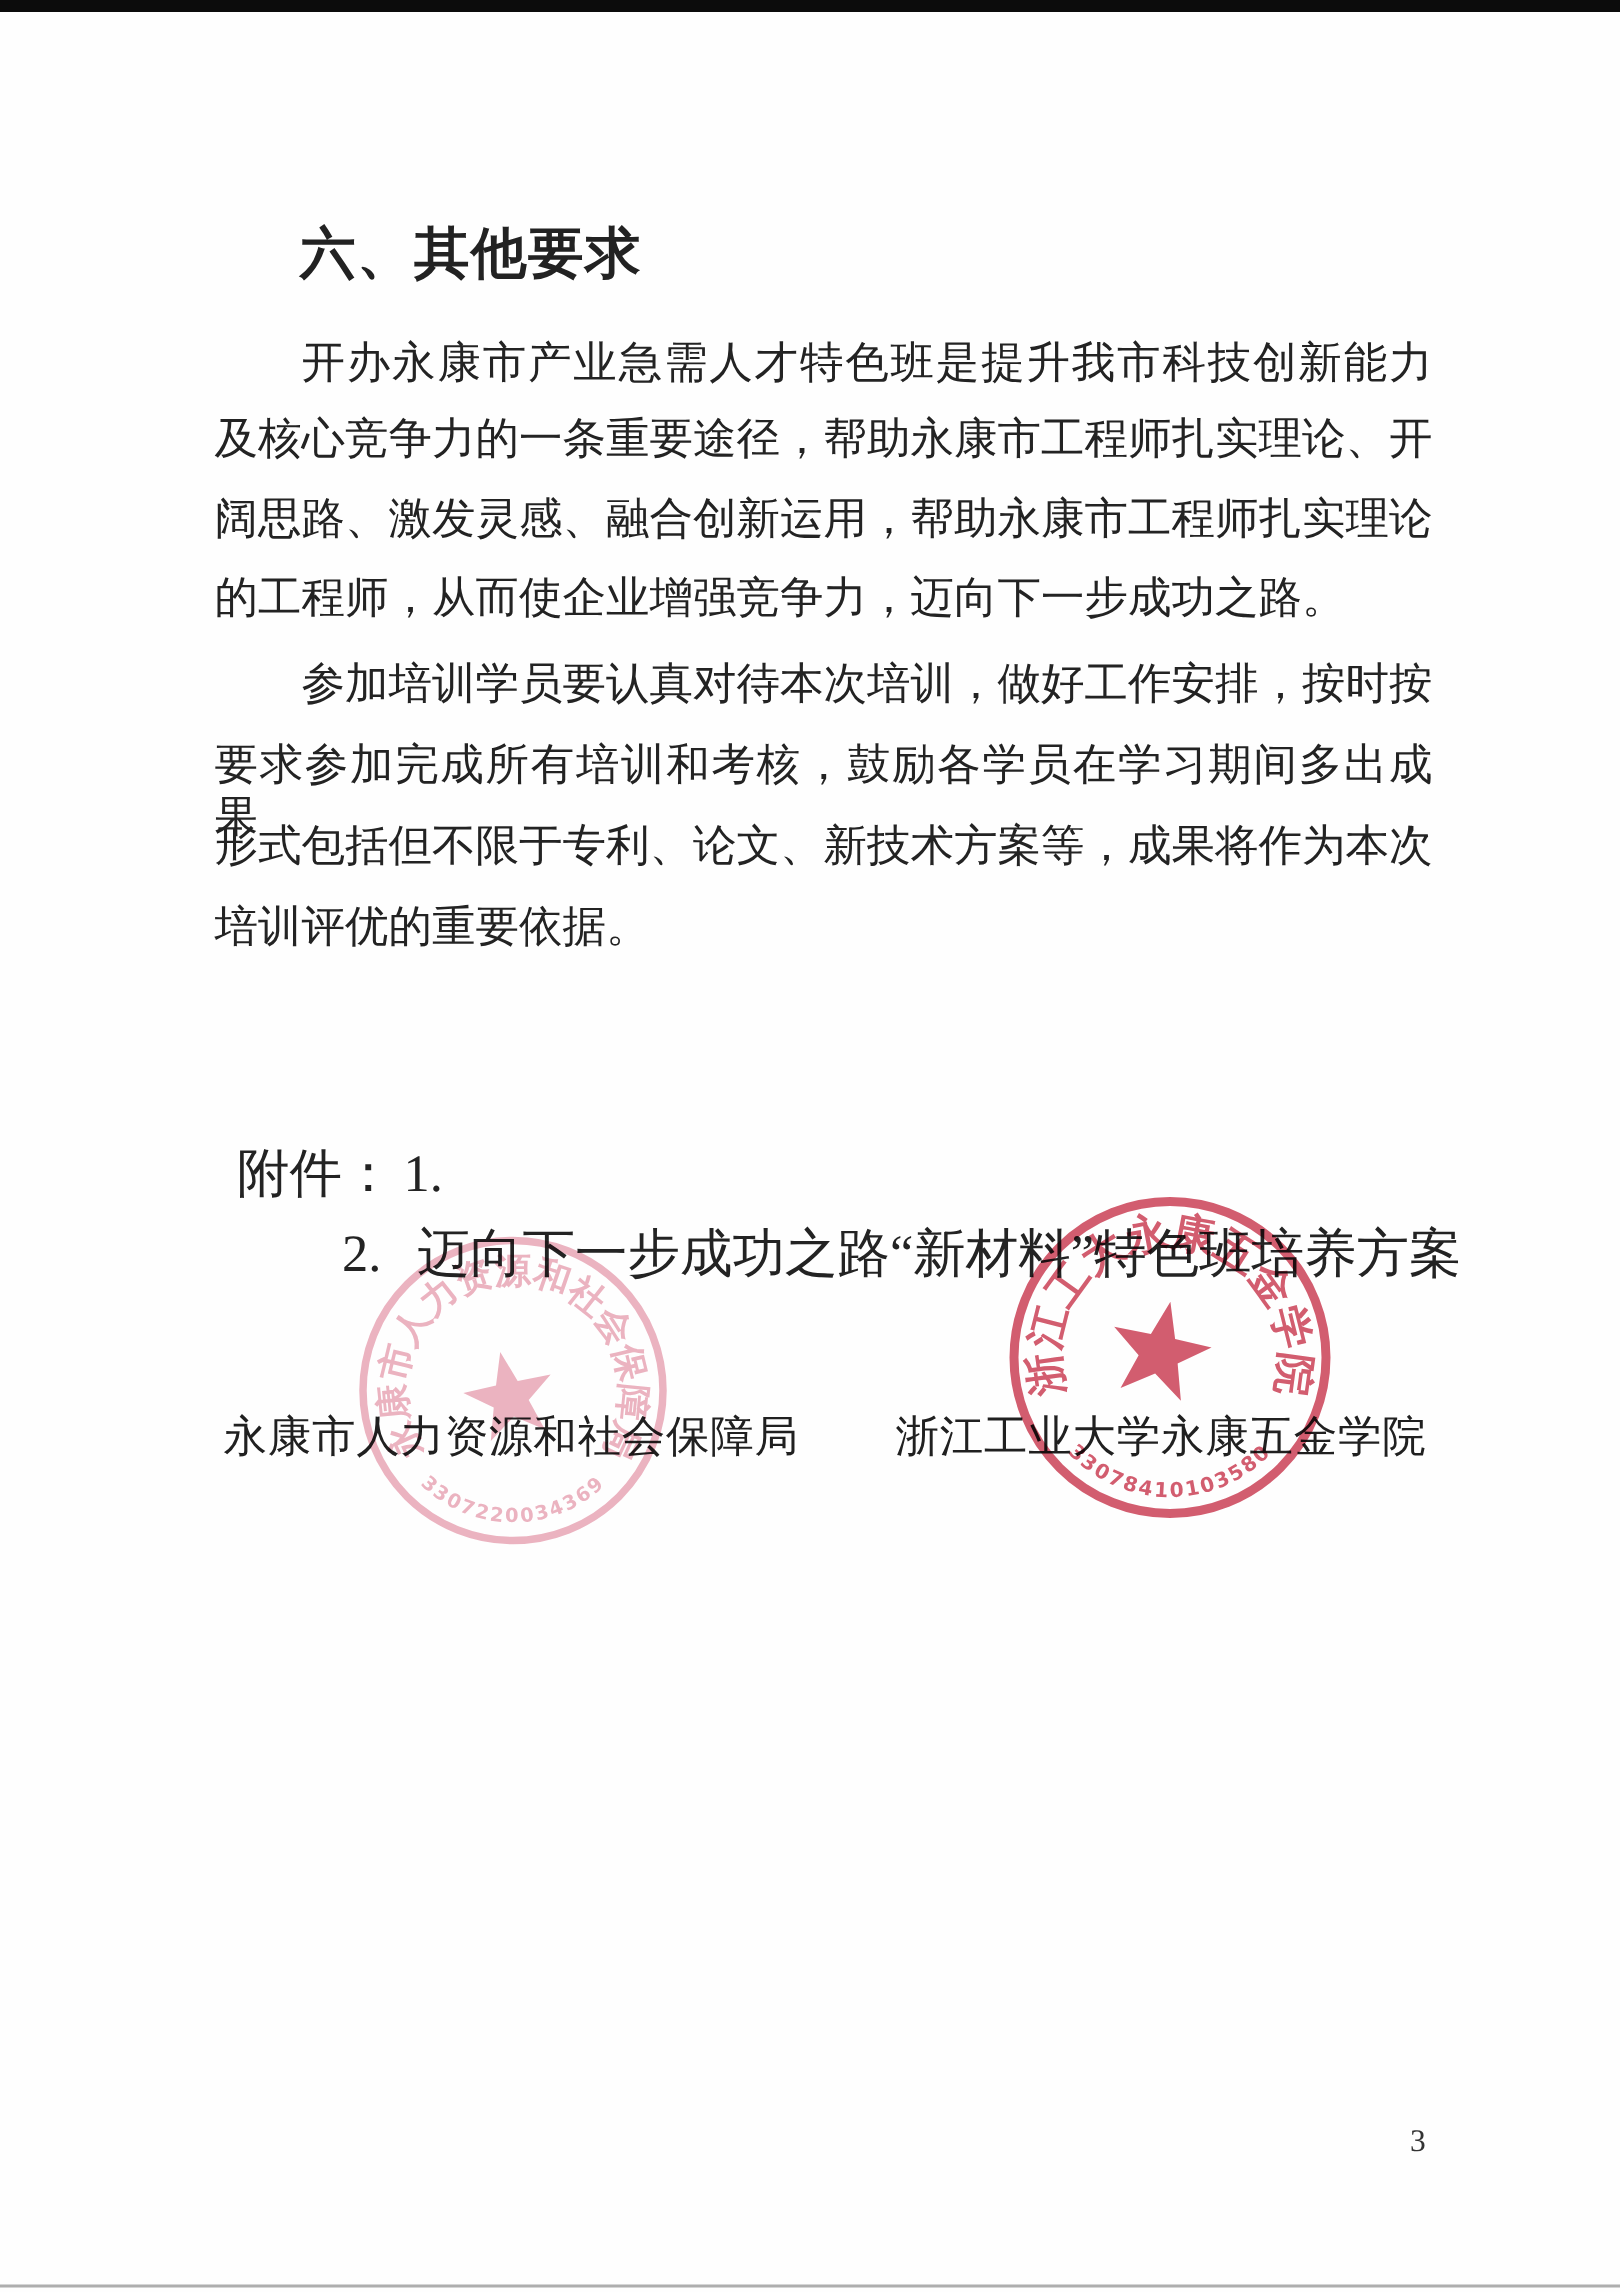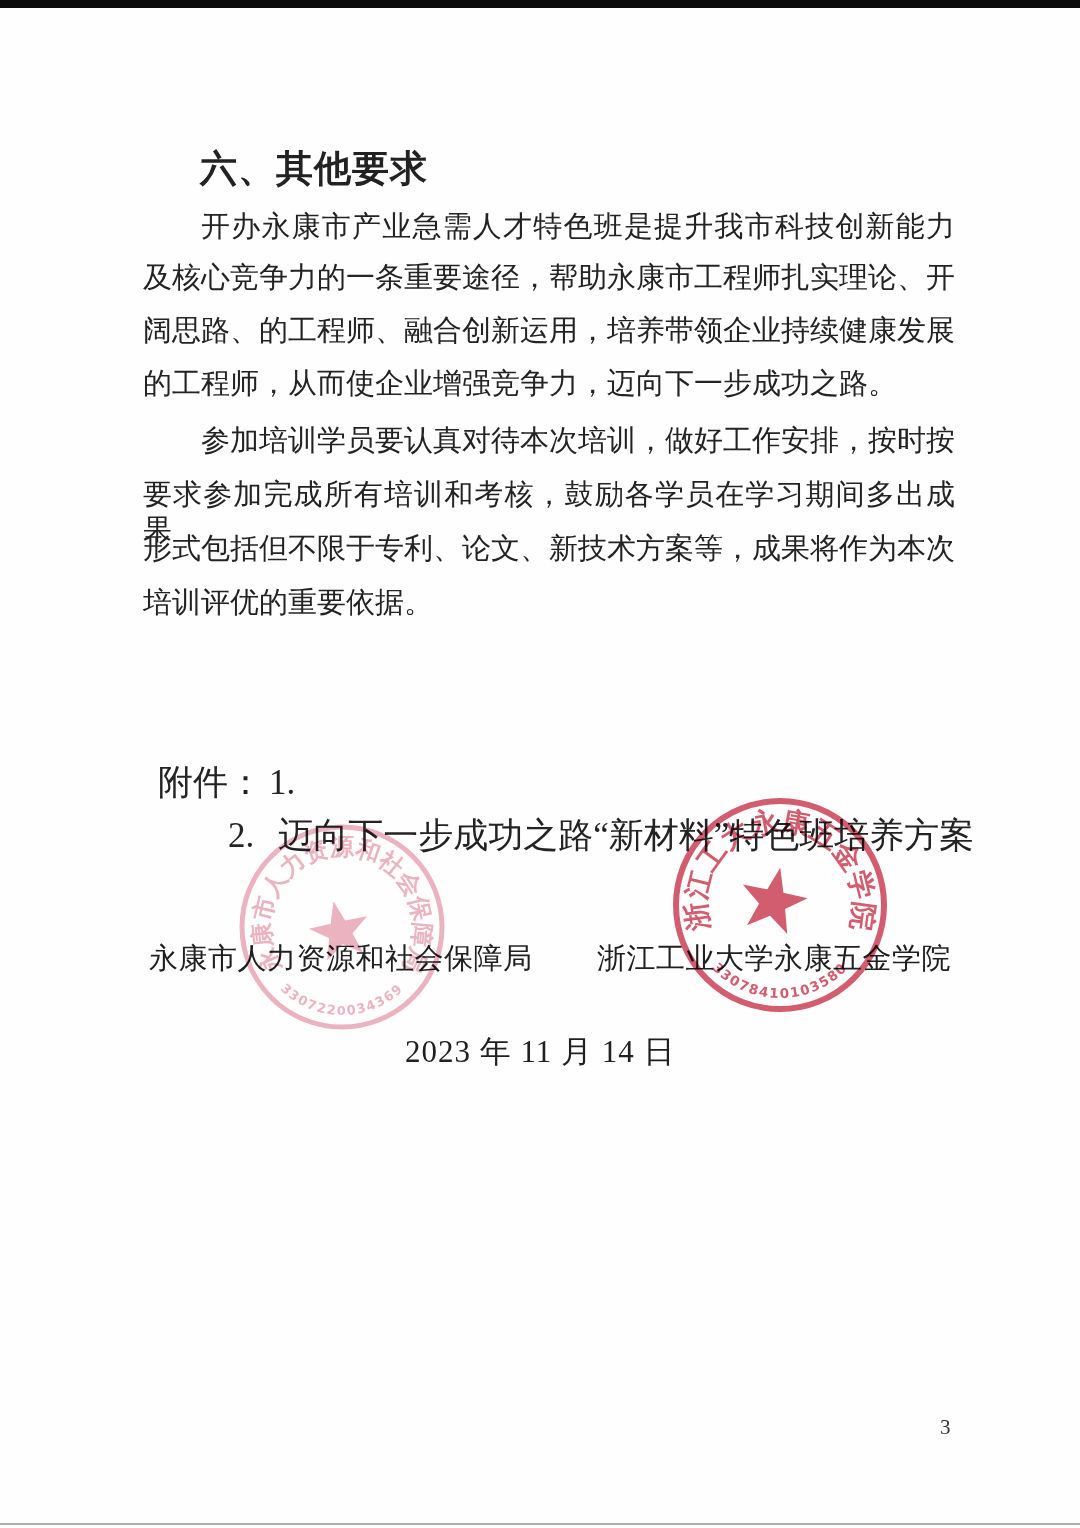--- a/index.html
+++ b/index.html
@@ -19,21 +19,21 @@
   .heading{
     position:absolute;left:200px;top:150px;
     font-family:"DejaVu Sans","Liberation Sans",sans-serif;
     font-weight:bold;font-size:37px;line-height:1;letter-spacing:1px;
     color:#222;
   }
   
   .bodyline{
     position:absolute;left:143px;width:812px;
     font-size:29px;line-height:1.2;letter-spacing:0;
-    color:#232323;white-space:nowrap;
+    color:#232323;white-space:nowrap;margin-top:16px;
   }
   .bodyline.just{white-space:normal;text-align:justify;text-align-last:justify;}
   .bodyline.indent{text-indent:58px;}
   
   .attach-row{position:absolute;font-size:35px;line-height:1.2;color:#232323;display:flex;}
   .attach-no{margin-right:24px;}
   
   .org{position:absolute;top:941px;font-size:29px;line-height:1.2;letter-spacing:.5px;color:#202020;}
   .org-left{left:149px;}
   .org-right{left:597px;}
@@ -52,41 +52,40 @@
 
 <div class="page">
 
   <div class="scan-bar-top"></div>
   <div class="scan-line-bottom"></div>
 
   <div class="heading">六、其他要求</div>
 
   <div class="bodyline just indent" style="top:209px">开办永康市产业急需人才特色班是提升我市科技创新能力</div>
   <div class="bodyline just" style="top:260px">及核心竞争力的一条重要途径，帮助永康市工程师扎实理论、开</div>
-  <div class="bodyline just" style="top:313px">阔思路、的工程师、融合创新运用，培养带领企业持续健康发展</div>
+  <div class="bodyline just" style="top:313px">阔思路、激发灵感、融合创新运用，帮助永康市工程师扎实理论</div>
   <div class="bodyline" style="top:366px">的工程师，从而使企业增强竞争力，迈向下一步成功之路。</div>
 
   <div class="bodyline just indent" style="top:423px">参加培训学员要认真对待本次培训，做好工作安排，按时按</div>
   <div class="bodyline just" style="top:477px">要求参加完成所有培训和考核，鼓励各学员在学习期间多出成果，</div>
   <div class="bodyline just" style="top:531px">形式包括但不限于专利、论文、新技术方案等，成果将作为本次</div>
   <div class="bodyline" style="top:585px">培训评优的重要依据。</div>
 
   <div class="attach-row" style="left:158px;top:762px">
     <span>附件：</span>
     <span class="attach-no" style="margin-left:6px">1.</span>
   </div>
   <div class="attach-row" style="left:228px;top:815px">
     <span class="attach-no">2.</span>
     <span>迈向下一步成功之路“新材料”特色班培养方案</span>
   </div>
 
   <div class="org org-left">永康市人力资源和社会保障局</div>
   <div class="org org-right">浙江工业大学永康五金学院</div>
 
-  <div class="dateline">2023 年 11 月 14 日</div>
 
   <div class="pagenum">3</div>
 
   <div class="seal seal-left" style="color: rgb(231, 159, 176);">
     <svg viewBox="0 0 210 210" xmlns="http://www.w3.org/2000/svg">
       <defs>
         <path id="sealL-top" d="M 46 146.3 A 72 72 0 1 1 164 146.3" fill="none"></path>
         <path id="sealL-bot" d="M 35.7 159.2 A 88 88 0 0 0 174.3 159.2" fill="none"></path>
       </defs>
       <circle cx="105" cy="105" r="100" fill="none" stroke="currentColor" stroke-width="5"></circle>

